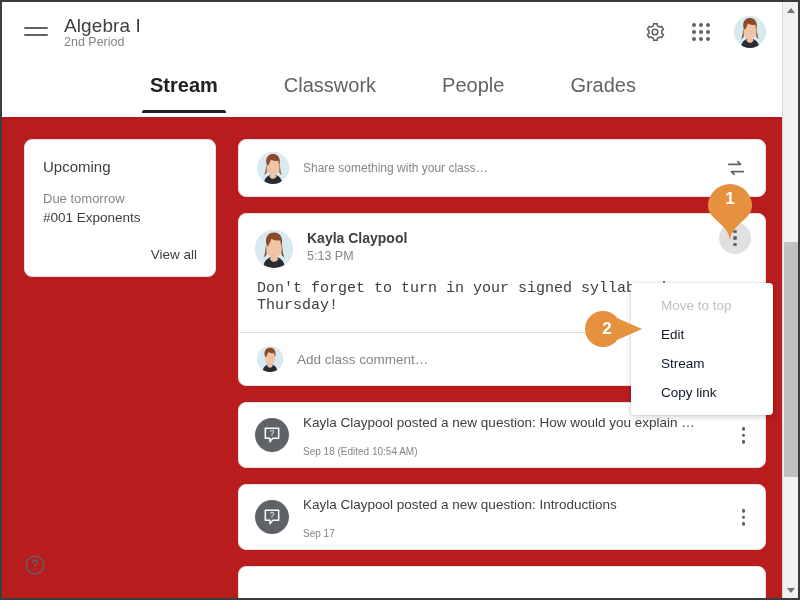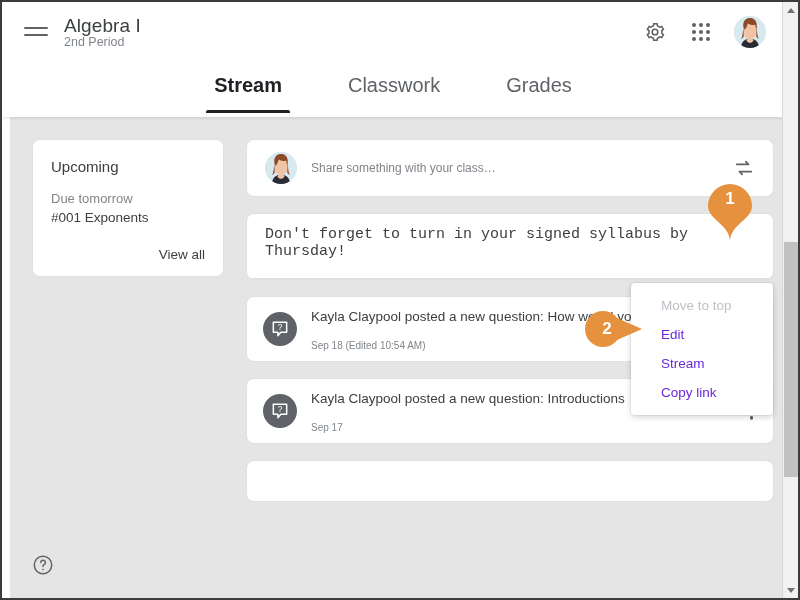--- a/index.html
+++ b/index.html
@@ -64,22 +64,22 @@
     cursor:pointer;
   }
   .tab.active{color:#202124;font-weight:bold;}
   .tab.active:after{
     content:"";position:absolute;left:4px;right:4px;bottom:0;height:3px;
     background:#202124;border-radius:2px 2px 0 0;
   }
 
   
   .content{
-    position:absolute;left:8px;top:115px;width:782px;bottom:0;
-    background:#e5e5e5;
+    position:absolute;left:0;top:115px;width:782px;bottom:0;
+    background:#b91c1c;
     overflow:hidden;
   }
 
   .card{
     background:#fff;border:1px solid #e0e0e0;border-radius:8px;
   }
 
   
   .upcoming{
     position:absolute;left:22px;top:22px;width:192px;padding:18px 18px 14px;
@@ -136,21 +136,21 @@
   .kebab-plain i{width:3.5px;height:3.5px;border-radius:50%;background:#5f6368;display:block;}
 
   
   .menu{
     position:absolute;left:629px;top:281px;width:118px;
     background:#fff;border-radius:4px;
     box-shadow:0 2px 6px rgba(0,0,0,.18),0 0 0 1px rgba(0,0,0,.04);
     padding:8px 12px;z-index:30;
   }
   .menu-item{
-    font-size:13.5px;color:#6d28d9;padding:7px 18px;cursor:pointer;
+    font-size:13.5px;color:#0f172a;padding:7px 18px;cursor:pointer;
   }
   .menu-item.disabled{color:#bdc1c6;cursor:default;}
 
   
   .help{
     position:absolute;left:22px;bottom:22px;
     width:22px;height:22px;color:#5f6368;cursor:pointer;
   }
 
   
@@ -229,20 +229,21 @@
             <path d="M9.4 11c-.6 3.6-.4 8.6-2.2 12.2 1.8-1.3 2.6-2.6 2.6-2.6zM22.6 11c.6 3.6.4 8.6 2.2 12.2-1.8-1.3-2.6-2.6-2.6-2.6z" fill="#8d4a2a"></path>
             <path d="M12.4 24.4c1.2 1.6 2.2 2.4 3.6 2.4s2.4-.8 3.6-2.4l-1.4-2h-4.4z" fill="#f0c3a5"></path>
           </svg>
         </div>
       </div>
     </div>
 
     <div class="tabs">
       <div class="tab active">Stream</div>
       <div class="tab">Classwork</div>
+      <div class="tab">People</div>
       <div class="tab">Grades</div>
     </div>
   </div>
 
   <div class="content">
 
     <div class="card upcoming">
       <h3>Upcoming</h3>
       <div class="up-due">Due tomorrow</div>
       <div class="up-item">#001 Exponents</div>
@@ -265,22 +266,55 @@
         <div class="ph">Share something with your class…</div>
         <div class="reuse">
           <svg width="22" height="22" viewBox="0 0 24 24" fill="none" stroke="#5f6368" stroke-width="1.8" stroke-linecap="round" stroke-linejoin="round">
             <path d="M4 8h13l-3-3"></path>
             <path d="M20 16H7l3 3"></path>
           </svg>
         </div>
       </div>
 
       <div class="card post">
+        <div class="post-head">
+          <div class="avatar" style="width:38px;height:38px;">
+            <svg width="38" height="38" viewBox="0 0 32 32">
+              <rect width="32" height="32" fill="#d8eaf0"></rect>
+              <path d="M7 32c0-6 4-9.5 9-9.5S25 26 25 32z" fill="#2b2b33"></path>
+              <path d="M10 9c0-4 2.8-6.5 6-6.5S22 5 22 9v8c0 3.4-2.7 6-6 6s-6-2.6-6-6z" fill="#f0c3a5"></path>
+              <path d="M9.2 9.4C9.2 4.6 12 2 16 2s6.8 2.6 6.8 7.4c0 2.6-.6 4.4-.6 4.4l-1-5s-4 .7-7.4-1.4c0 0-1 3.6-3 6.4 0 0-1.6-2-1.6-4.4z" fill="#8d4a2a"></path>
+              <path d="M9.4 11c-.6 3.6-.4 8.6-2.2 12.2 1.8-1.3 2.6-2.6 2.6-2.6zM22.6 11c.6 3.6.4 8.6 2.2 12.2-1.8-1.3-2.6-2.6-2.6-2.6z" fill="#8d4a2a"></path>
+              <path d="M12.4 24.4c1.2 1.6 2.2 2.4 3.6 2.4s2.4-.8 3.6-2.4l-1.4-2h-4.4z" fill="#f0c3a5"></path>
+            </svg>
+          </div>
+          <div class="post-meta">
+            <div class="post-author">Kayla Claypool</div>
+            <div class="post-time">5:13 PM</div>
+          </div>
+          <div class="kebab filled">
+            <i></i>
+              <i></i>
+              <i></i>
+          </div>
+        </div>
         <div class="post-body">Don't forget to turn in your signed syllabus by Thursday!</div>
         <div class="divider"></div>
+        <div class="comment-row">
+          <div class="avatar" style="width:26px;height:26px;">
+            <svg width="26" height="26" viewBox="0 0 32 32">
+              <rect width="32" height="32" fill="#d8eaf0"></rect>
+              <path d="M7 32c0-6 4-9.5 9-9.5S25 26 25 32z" fill="#2b2b33"></path>
+              <path d="M10 9c0-4 2.8-6.5 6-6.5S22 5 22 9v8c0 3.4-2.7 6-6 6s-6-2.6-6-6z" fill="#f0c3a5"></path>
+              <path d="M9.2 9.4C9.2 4.6 12 2 16 2s6.8 2.6 6.8 7.4c0 2.6-.6 4.4-.6 4.4l-1-5s-4 .7-7.4-1.4c0 0-1 3.6-3 6.4 0 0-1.6-2-1.6-4.4z" fill="#8d4a2a"></path>
+              <path d="M12.4 24.4c1.2 1.6 2.2 2.4 3.6 2.4s2.4-.8 3.6-2.4l-1.4-2h-4.4z" fill="#f0c3a5"></path>
+            </svg>
+          </div>
+          <div class="ph">Add class comment…</div>
+        </div>
       </div>
 
       <div class="card qcard">
         <div class="qicon">
           <svg width="20" height="20" viewBox="0 0 24 24">
             <path d="M4 4h16v12H13l-3.5 4V16H4z" fill="none" stroke="#fff" stroke-width="1.8" stroke-linejoin="round"></path>
             <text x="12" y="13.5" font-size="10" fill="#fff" text-anchor="middle" font-family="Liberation Sans, sans-serif">?</text>
           </svg>
         </div>
         <div class="qtext">

